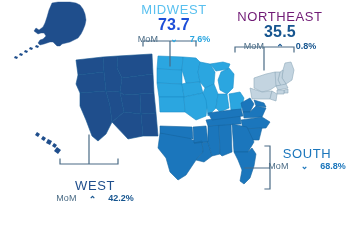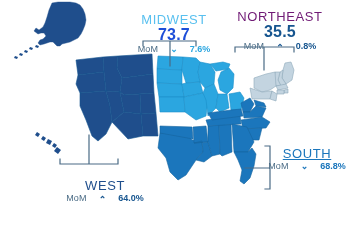--- a/index.html
+++ b/index.html
@@ -23,38 +23,38 @@
   .rl-mom{
     font-size:9px;font-weight:bold;margin-top:2px;white-space:nowrap;
     display:flex;align-items:center;justify-content:center;gap:12px;
   }
   .rl-mom .mom-word{font-weight:400;color:#4a6b85;letter-spacing:0.2px;}
   .rl-mom .mom-arrow{font-size:9px;line-height:1;color:#16558f;display:inline-block;}
   .rl-mom .mom-pct{color:#16558f;}
   .mom-arrow.up{transform:scaleY(-1);}
 
   
-  #label-midwest{left:114px;top:13px;width:120px;}
+  #label-midwest{left:114px;top:3px;width:120px;}
   #label-midwest .rl-name{color:#59c0ef;}
   #label-midwest .rl-value{color:#1d4ed8;}
   #label-midwest .rl-mom .mom-arrow,#label-midwest .rl-mom .mom-pct{color:#2ba6e0;}
 
   
   #label-northeast{left:218px;top:10px;width:124px;}
   #label-northeast .rl-name{color:#701a75;}
   #label-northeast .rl-value{color:#16558f;}
 
   
   #label-south{left:265px;top:147px;width:84px;}
-  #label-south .rl-name{color:#1b76bc;text-decoration:underline;}
+  #label-south .rl-name{color:#1b76bc;}
   #label-south .rl-value{color:#1b76bc;}
   #label-south .rl-mom .mom-arrow,#label-south .rl-mom .mom-pct{color:#1b76bc;}
 
   
-  #label-west{left:49px;top:179px;width:112px;}
+  #label-west{left:39px;top:179px;width:112px;}
   #label-west .rl-name{color:#1f4e8c;}
   #label-west .rl-value{color:#1f4e8c;}
 </style>
 </head>
 <body>
 
 <svg id="infographic" viewBox="0 0 350 250" xmlns="http://www.w3.org/2000/svg">
 
   <rect x="0" y="0" width="350" height="250" fill="#ffffff"></rect>
 
@@ -176,15 +176,15 @@
     <span class="mom-arrow down">⌄</span>
     <span class="mom-pct">68.8%</span>
   </div>
 </div>
 
 <div class="region-label" id="label-west">
   <div class="rl-name">WEST</div>
   <div class="rl-mom">
     <span class="mom-word">MoM</span>
     <span class="mom-arrow up">⌄</span>
-    <span class="mom-pct">64.0%</span>
+    <span class="mom-pct">42.2%</span>
   </div>
 </div>
 
 </body></html>

